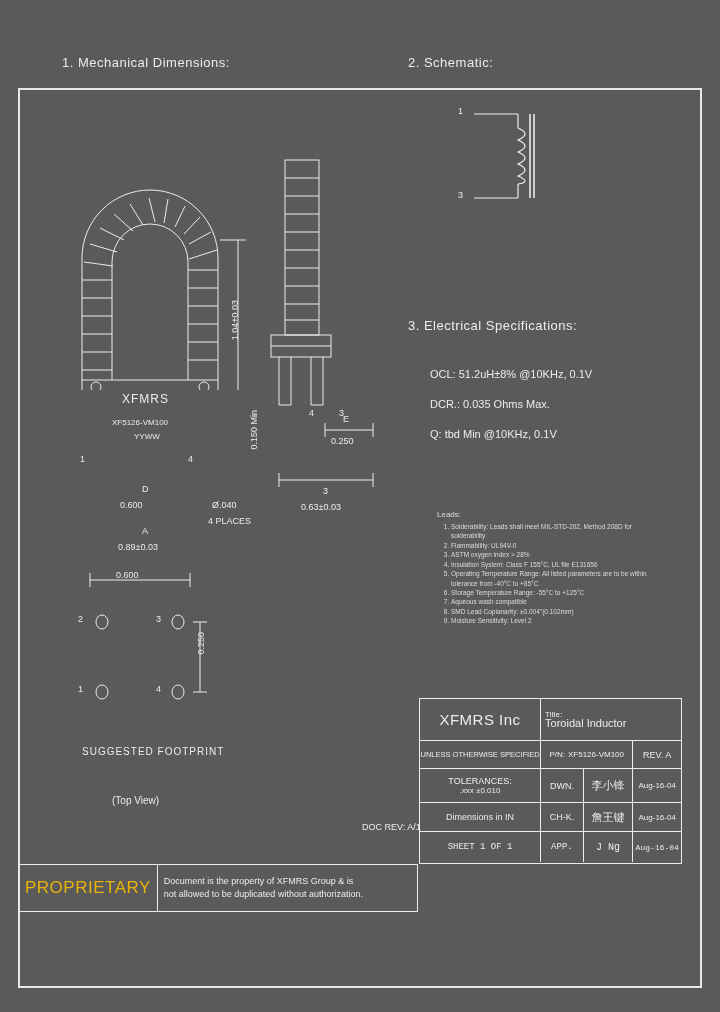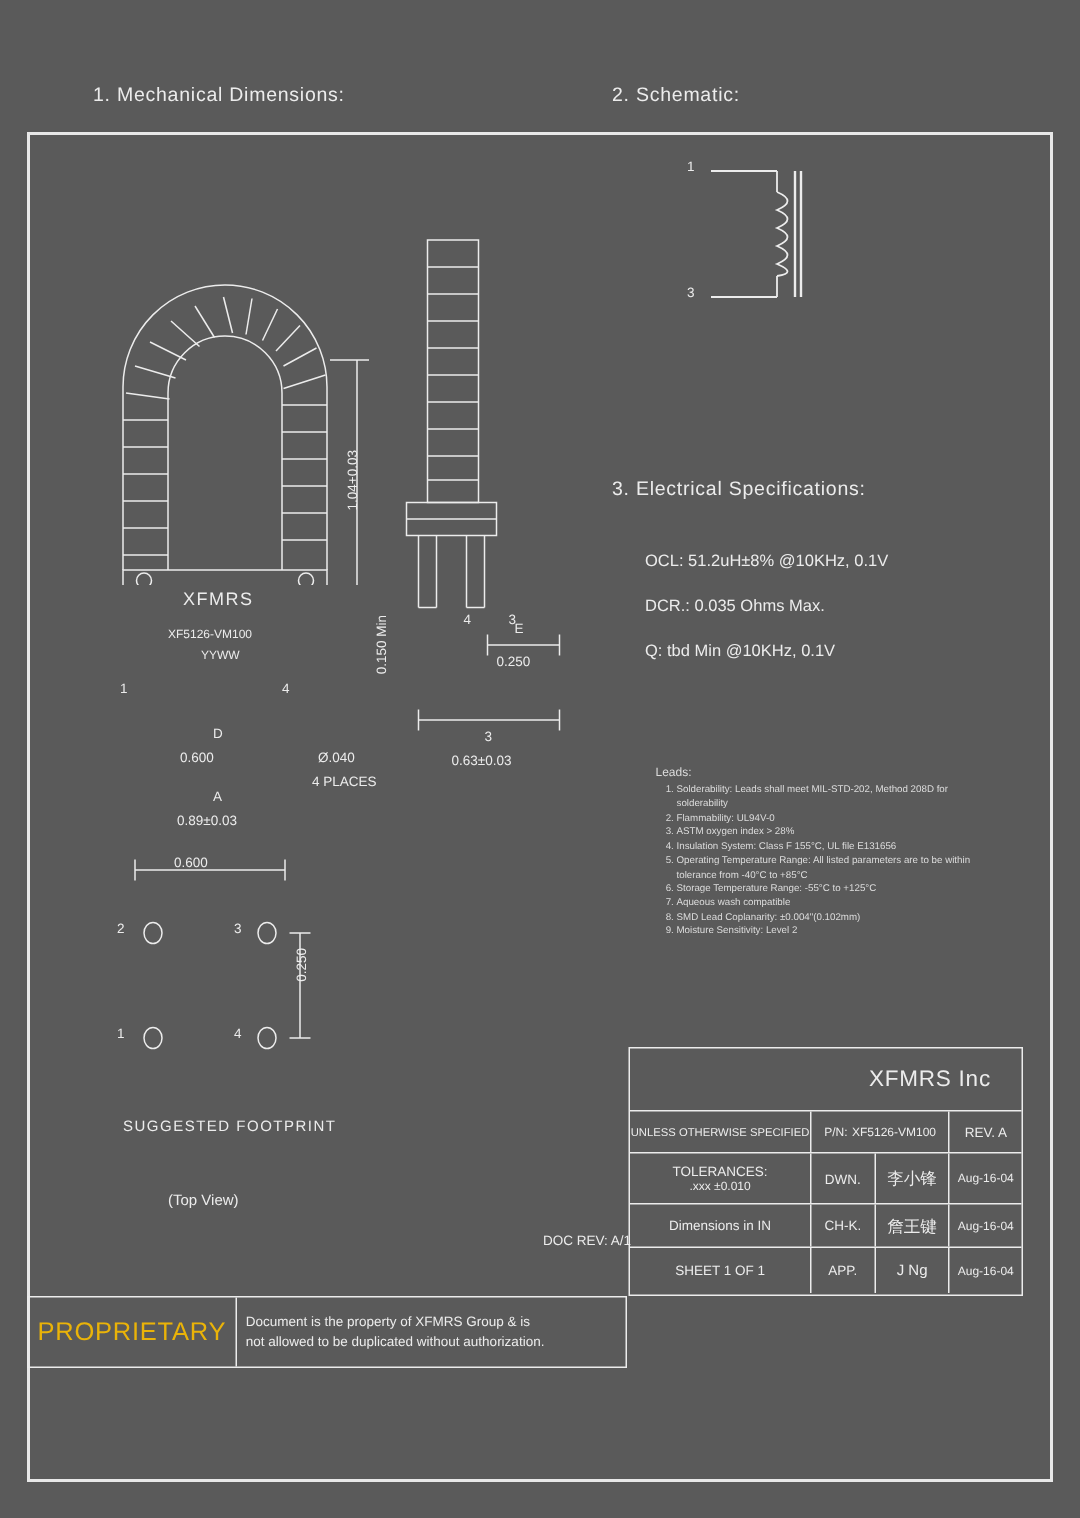--- a/index.html
+++ b/index.html
@@ -240,20 +240,24 @@
     <li>Storage Temperature Range: -55°C to +125°C</li>
     <li>Aqueous wash compatible</li>
     <li>SMD Lead Coplanarity: ±0.004"(0.102mm)</li>
     <li>Moisture Sensitivity: Level 2</li>
   </ol>
 </div>
 
 <div class="tblock">
   <div class="tb-row" style="height:42px;">
     <div class="tb-cell" style="width:122px;font-size:15px;letter-spacing:.5px;">XFMRS Inc</div>
+    <div class="tb-cell" style="width:141px;flex-direction:column;align-items:flex-start;padding-left:4px;">
+      <span style="font-size:8px;">Title:</span>
+      <span style="font-size:11px;margin-top:-2px;">Toroidal Inductor</span>
+    </div>
   </div>
   <div class="tb-row" style="height:28px;">
     <div class="tb-cell" style="width:122px;font-size:7.5px;">UNLESS OTHERWISE SPECIFIED</div>
     <div class="tb-cell" style="width:93px;font-size:8px;">
       <span>P/N:</span><span style="width:3px;"></span><span>XF5126-VM100</span>
     </div>
     <div class="tb-cell" style="width:48px;font-size:9px;">REV. A</div>
   </div>
   <div class="tb-row" style="height:34px;">
     <div class="tb-cell" style="width:122px;flex-direction:column;font-size:9px;">
@@ -263,21 +267,21 @@
     <div class="tb-cell" style="width:43px;font-size:9px;">DWN.</div>
     <div class="tb-cell" style="width:50px;font-size:11px;">李小锋</div>
     <div class="tb-cell" style="width:48px;font-size:8px;">Aug-16-04</div>
   </div>
   <div class="tb-row" style="height:29px;">
     <div class="tb-cell" style="width:122px;font-size:9px;">Dimensions in IN</div>
     <div class="tb-cell" style="width:43px;font-size:9px;">CH-K.</div>
     <div class="tb-cell" style="width:50px;font-size:11px;">詹王键</div>
     <div class="tb-cell" style="width:48px;font-size:8px;">Aug-16-04</div>
   </div>
-  <div class="tb-row" style="height:30px;">
+  <div class="tb-row" style="height:30px;font-family:Liberation Mono, monospace;">
     <div class="tb-cell" style="width:122px;font-size:9px;">SHEET 1 OF 1</div>
     <div class="tb-cell" style="width:43px;font-size:9px;">APP.</div>
     <div class="tb-cell" style="width:50px;font-size:10px;">J Ng</div>
     <div class="tb-cell" style="width:48px;font-size:8px;">Aug-16-04</div>
   </div>
 </div>
 
 <div class="prop">
   <div class="prop-word">PROPRIETARY</div>
   <div class="prop-text">Document is the property of XFMRS Group &amp; is

